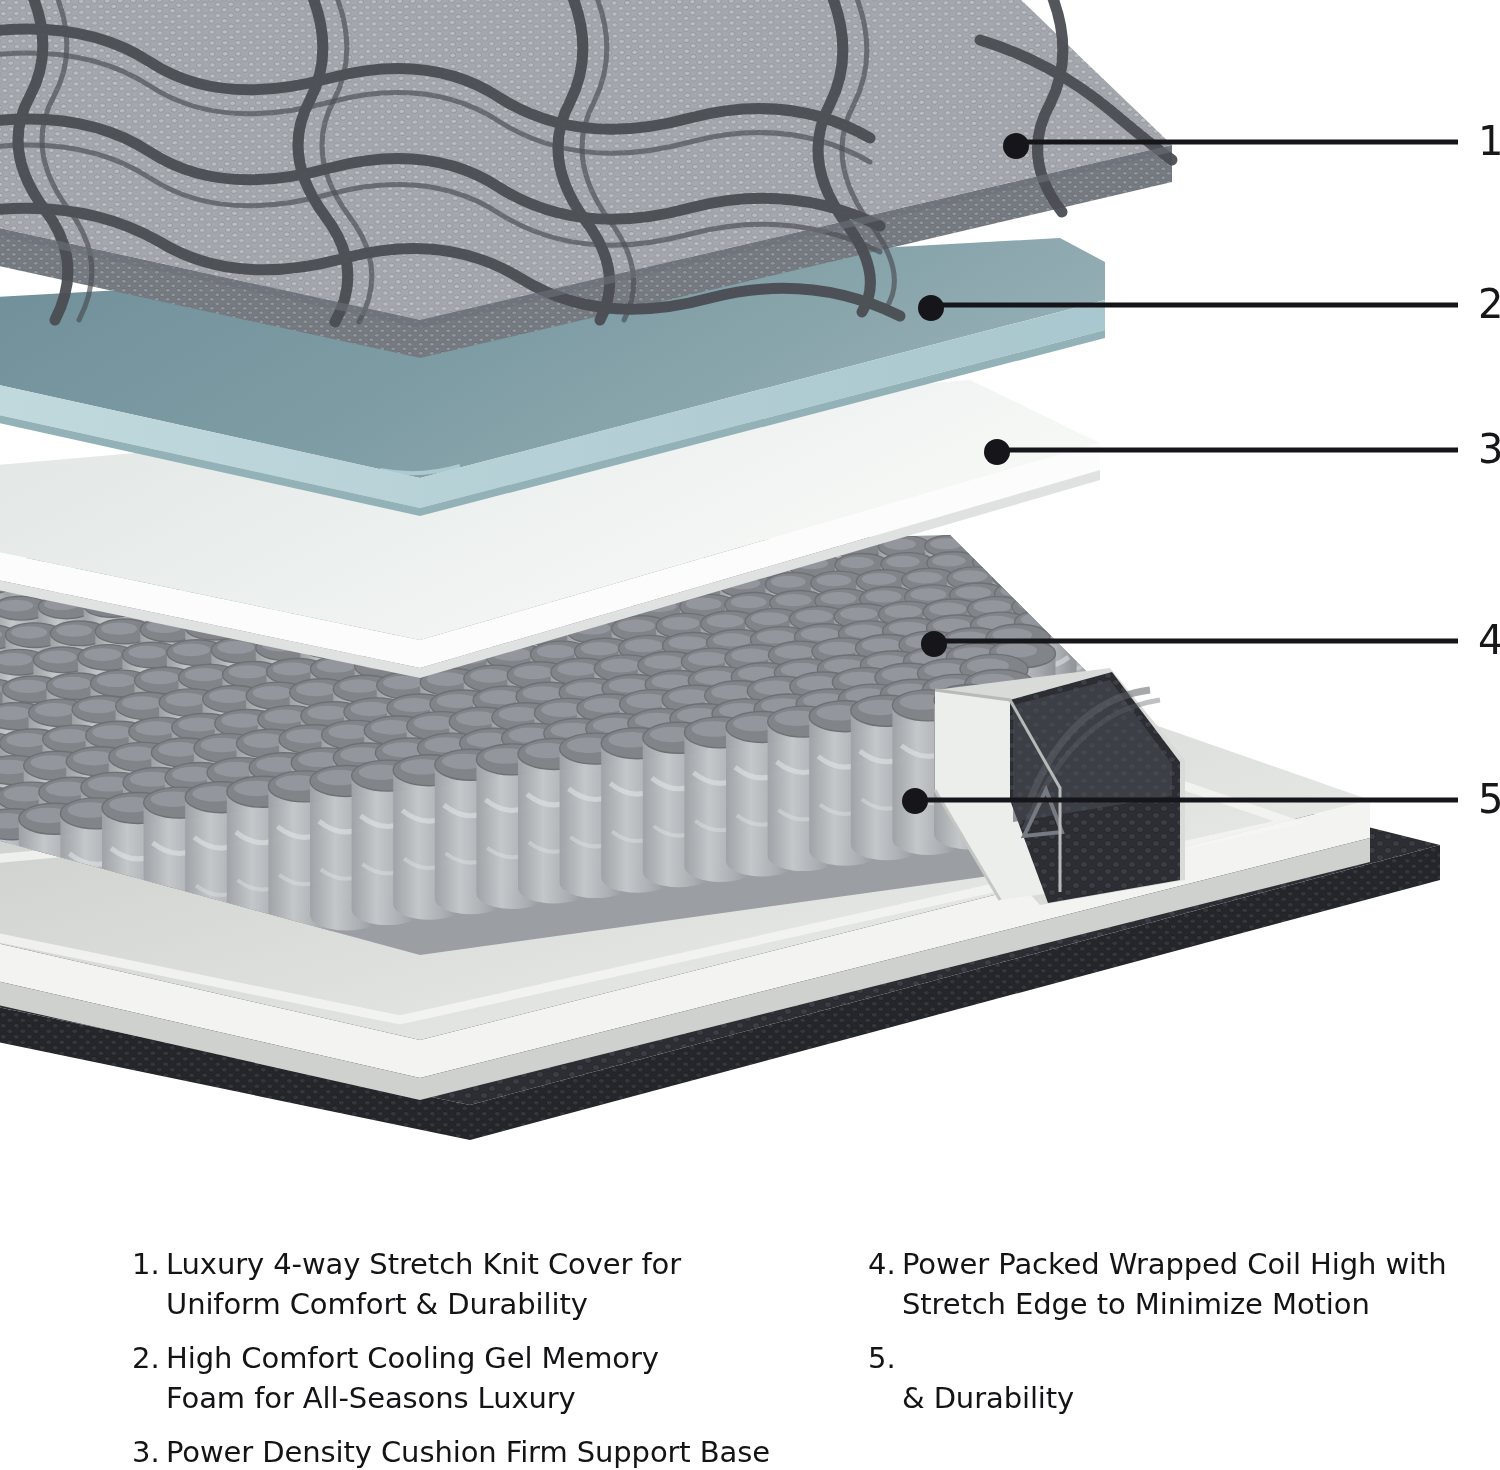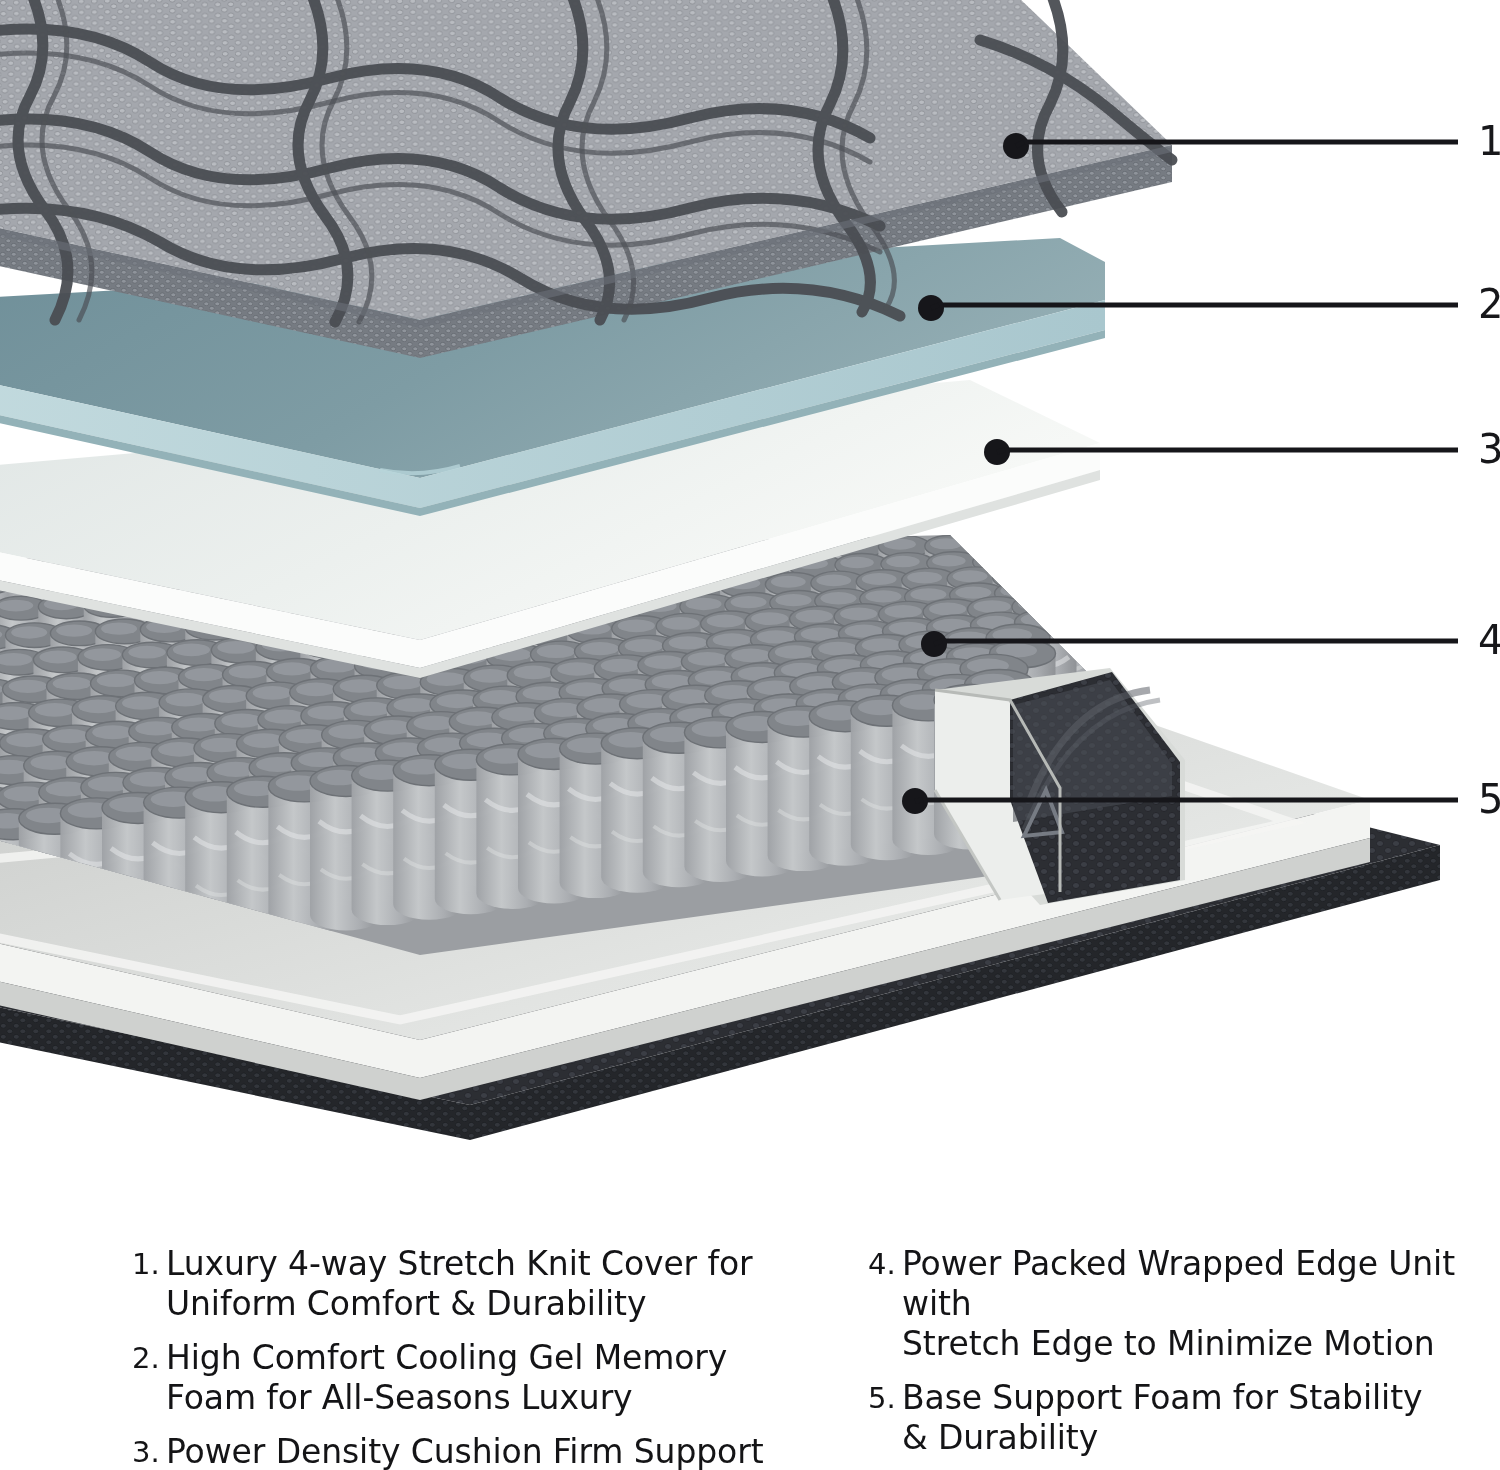--- a/index.html
+++ b/index.html
@@ -40,21 +40,21 @@
   .legend-marker{
     flex:0 0 auto;
     width:34px;
     font-size:29px;
     line-height:40px;
     color:#141416;
     font-weight:400;
   }
   .legend-text{
     flex:1 1 auto;
-    font-size:33px;
+    font-size:29px;
     line-height:40px;
     color:#141416;
     font-weight:400;
     letter-spacing:-0.1px;
   }
   .legend-text b{font-weight:400;}
   .col-left .legend-item:first-child{margin-top:64px;}
   .col-right .legend-item:first-child{margin-top:64px;}
 </style>
 </head>
@@ -1706,29 +1706,29 @@
         <div class="legend-text"><span>Power Density Cushion </span><b>Firm</b><span> Support Base</span></div>
       </div>
 
     </div>
 
     <div class="col col-right">
 
       <div class="legend-item">
         <div class="legend-marker">4.</div>
         <div class="legend-text">
-          <span>Power Packed Wrapped Edge Unit with</span><br>
+          <span>Power Packed Wrapped Coil High with</span><br>
           <span>Stretch Edge to Minimize Motion</span><br>
         </div>
       </div>
 
       <div class="legend-item">
         <div class="legend-marker">5.</div>
         <div class="legend-text">
-          <span>Base Support Foam for Stability</span><br>
+          <br>
           <span>&amp; Durability</span>
         </div>
       </div>
 
     </div>
   </div>
 
 </div>
 
 </body></html>

